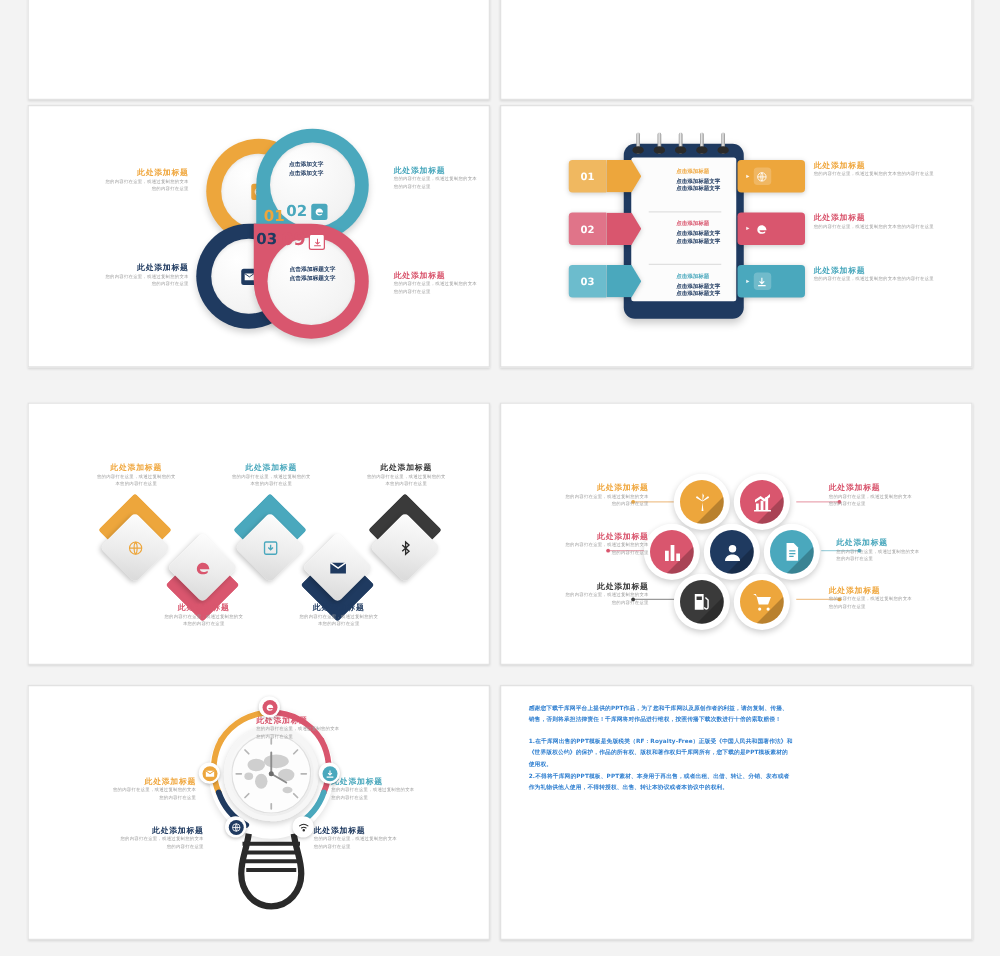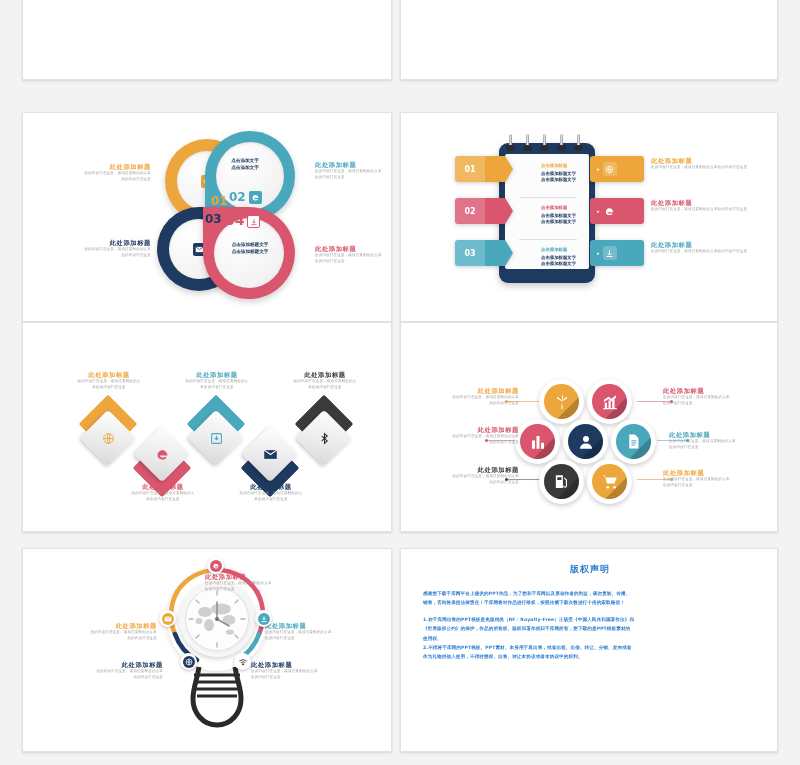--- a/index.html
+++ b/index.html
@@ -15,21 +15,21 @@
     position:absolute;
     background:#fff;
     border:1px solid #e2e2e2;
     box-shadow:0 1px 2px rgba(0,0,0,.13);
     overflow:hidden;
   }
   
   .c-l { left:22px;  width:370px; }
   .c-r { left:400px; width:378px; }
   .r0 { top:-60px;  height:140px; }
-  .r1 { top:112px;   height:210px;padding-left:28px; }
+  .r1 { top:84px;   height:210px;padding-left:28px; }
   .r2 { top:322px;  height:210px; }
   .r3 { top:548px;  height:204px; }
 
   
   .ttl { font-size:6.3px; font-weight:bold; letter-spacing:.6px; line-height:1.25; }
   .bdy { font-size:3.5px; color:#9a9a9a; line-height:1.65; letter-spacing:.2px; }
   .tb  { display:block; }
   .tb.right { text-align:right; }
   .tb.left  { text-align:left; }
   .tb.center{ text-align:center; }
@@ -239,21 +239,21 @@
         <span class="tb">点击添加文字</span>
       </span>
       <span class="petal-cap cap04">
         <span class="tb">点击添加标题文字</span>
         <span class="tb">点击添加标题文字</span>
       </span>
 
       <span class="petal-num n01">01</span>
       <span class="petal-num n02">02</span>
       <span class="petal-num n03">03</span>
-      <span class="petal-num n04">04</span>
+      <span class="petal-num n04">09</span>
 
       <span class="ic-sq" style="position:absolute;left:106px;top:62px;background:#4aa8bd;z-index:7">
         <svg width="9" height="9" viewBox="0 0 24 24" fill="#fff">
             <path d="M20 14c0-5-3.6-9-8.2-9C7.6 5 4 8.4 4 13c0 4.2 3.2 6.8 7.6 6.8 2.6 0 4.8-.8 6.2-2v-2.6c-1.4 1-3.2 1.6-5.2 1.6-2.8 0-4.6-1.4-4.8-3.4H20V14z"></path>
           </svg>
       </span>
       <span class="ic-sq" style="position:absolute;left:104px;top:86px;background:#fff;border:1px solid #d9566e;z-index:7">
         <svg width="8" height="8" viewBox="0 0 24 24" fill="none" stroke="#d9566e" stroke-width="2.4">
           <path d="M12 3v12M7 11l5 5 5-5M4 20h16"></path>
         </svg>
@@ -677,21 +677,20 @@
     </div>
     <div class="p6-txt" style="left:228px; top:112px">
       <span class="tb ttl nv left">此处添加标题</span>
       <span class="tb bdy left">您的内容打在这里，或通过复制您的文本</span>
       <span class="tb bdy left">您的内容打在这里</span>
     </div>
   </div>
 
   <div class="panel c-r r3">
     <div class="cp-wrap">
-      <div class="cp-h">版权声明</div>
       <div class="cp-p">
         <span class="tb">感谢您下载千库网平台上提供的PPT作品，为了您和千库网以及原创作者的利益，请勿复制、传播、</span>
         <span class="tb">销售，否则将承担法律责任！千库网将对作品进行维权，按照传播下载次数进行十倍的索取赔偿！</span>
       </div>
       <div class="cp-gap"></div>
       <div class="cp-p">
         <span class="tb">1.在千库网出售的PPT模板是免版税类（RF：Royalty-Free）正版受《中国人民共和国著作法》和</span>
         <span class="tb">《世界版权公约》的保护，作品的所有权、版权和著作权归千库网所有，您下载的是PPT模板素材的</span>
         <span class="tb">使用权。</span>
       </div>

